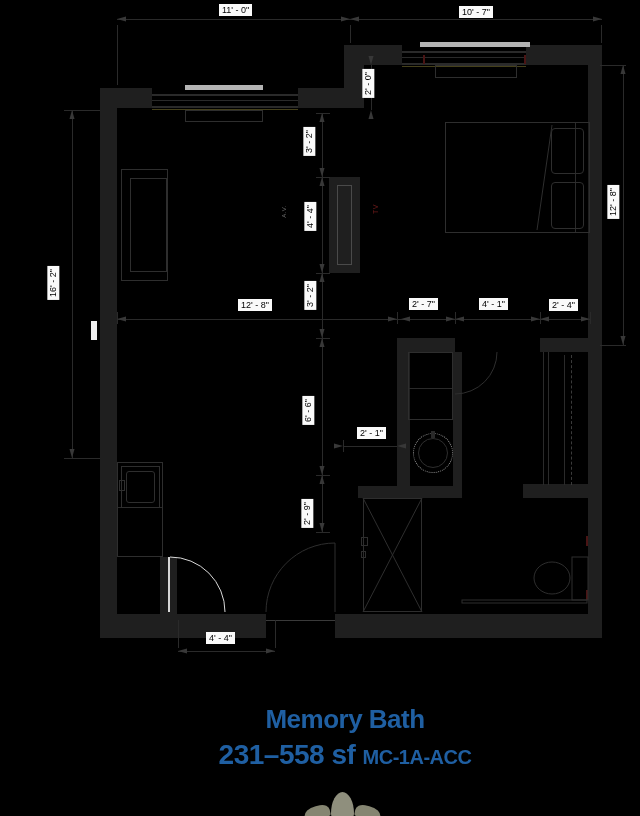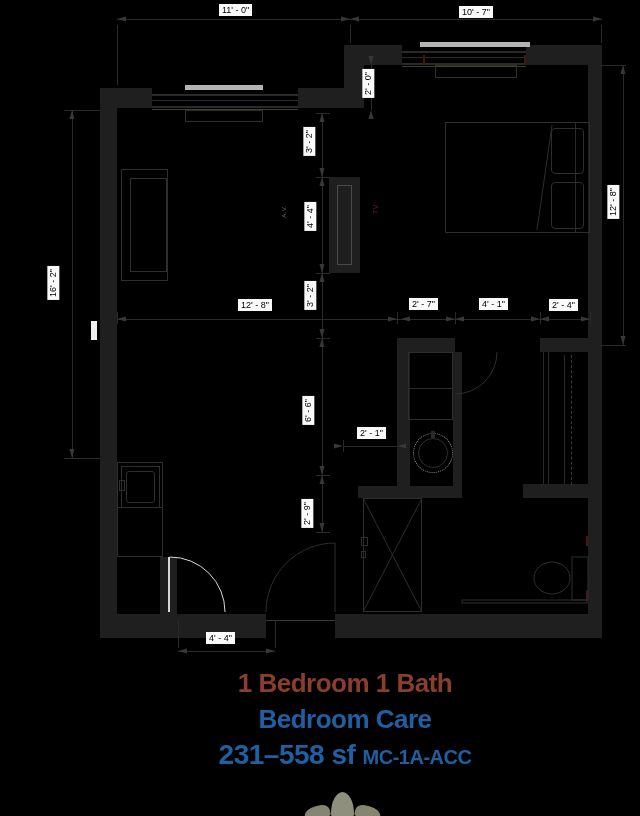--- a/index.html
+++ b/index.html
@@ -190,22 +190,21 @@
   <div class="dim dimv" style="left:47px;top:266px">16' - 2"</div>
   <div class="dim dimv" style="left:607px;top:185px">12' - 8"</div>
   <div class="dim dimv" style="left:302px;top:396px">6' - 6"</div>
   <div class="dim" style="left:357px;top:427px">2' - 1"</div>
   <div class="dim dimv" style="left:301px;top:499px">2' - 9"</div>
   <div class="dim" style="left:206px;top:632px">4' - 4"</div>
 
   <div class="tiny" style="left: 281px; top: 205px; color: rgb(119, 119, 119);">A.V.</div>
   <div class="tiny" style="left: 372px; top: 204px; font-size: 7px; color: rgb(107, 26, 26);">TV</div>
 
-  <div class="ttl" style="top: 668px; font-size: 26px; color: rgb(139, 62, 44);">1 Bedroom 1 Bath</div>
-  <div class="ttl" style="top: 704px; font-size: 26px; color: rgb(31, 95, 162);">Bedroom Care</div>
+  <div class="ttl" style="top: 704px; font-size: 26px; color: rgb(31, 95, 162);">Memory Bath</div>
   <div class="ttl" style="top:739px;font-size:28px">
     <span style="color: rgb(31, 95, 162);">231–558 sf</span>
     <span style="font-size: 20px; color: rgb(31, 95, 162);">MC-1A-ACC</span>
   </div>
 
   <div class="logo" style="left:331px;top:792px;width:23px;height:30px;background:#8f8f7d;border-radius:50% 50% 45% 45% / 72% 72% 28% 28%"></div>
   <div class="logo" style="left:304px;top:806px;width:26px;height:13px;background:#858571;border-radius:60% 40% 30% 60%/80% 60% 20% 40%;transform:rotate(-12deg)"></div>
   <div class="logo" style="left:355px;top:806px;width:26px;height:13px;background:#858571;border-radius:40% 60% 60% 30%/60% 80% 40% 20%;transform:rotate(12deg)"></div>
 </div>
 

